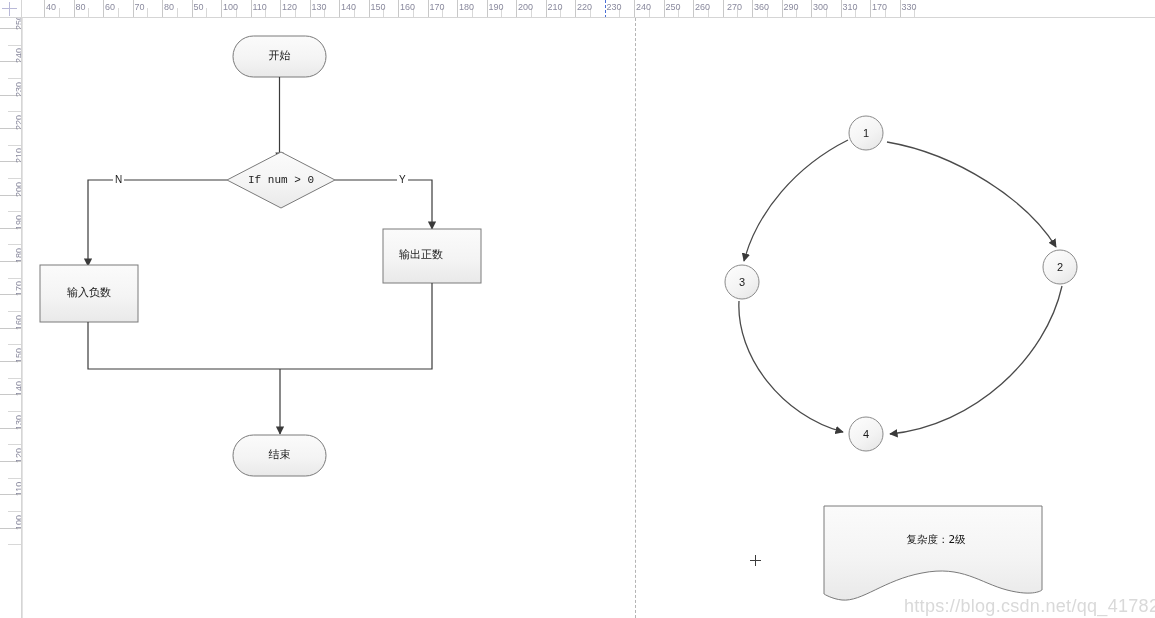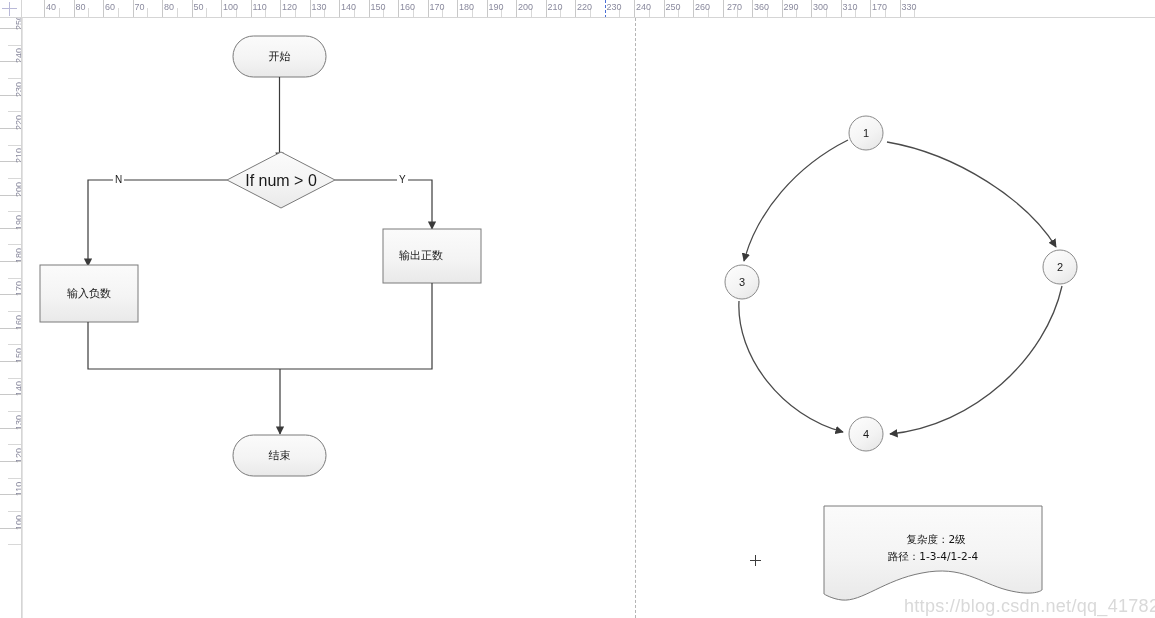--- a/index.html
+++ b/index.html
@@ -108,21 +108,21 @@
 
   
   .shape-text {
     position: absolute;
     font-size: 11px;
     color: #1a1a1a;
     text-align: center;
     line-height: 15px;
     white-space: nowrap;
     pointer-events: none;
-    font-family: Liberation Sans, sans-serif;
+    font-family: Liberation Mono, monospace;
   }
   .edge-label {
     position: absolute;
     font-size: 10px;
     color: #222;
     background: #ffffff;
     padding: 0 2px;
     line-height: 11px;
     font-family: "Liberation Sans", "DejaVu Sans", sans-serif;
   }
@@ -390,37 +390,36 @@
         <path d="M 802 488 L 1020 488 L 1020 572
                  C 1020 572 1012 579 985 572
                  C 958 565 940 547 900 555
                  C 862 562 840 584 820 582
                  C 810 581 802 576 802 576 Z" fill="url(#shadeV)" stroke="#7a7a7a" stroke-width="1"></path>
       </g>
     </svg>
 
     <div class="shape-text" style="left:211px; top:31px; width:93px;">开始</div>
 
-    <div class="shape-text" style="left:209px; top:155px; width:100px; font-size:16px;">If  num &gt; 0</div>
+    <div class="shape-text" style="left:209px; top:155px; width:100px; font-size:11px;">If  num &gt; 0</div>
 
     <div class="shape-text" style="left:18px; top:268px; width:98px;">输入负数</div>
 
     <div class="shape-text" style="left:361px; top:230px; width:76px;">输出正数</div>
 
     <div class="shape-text" style="left:211px; top:430px; width:93px;">结束</div>
 
     <div class="edge-label" style="left:91px; top:156px;">N</div>
 
     <div class="edge-label" style="left:375px; top:156px;">Y</div>
 
     <div class="node-label" style="left:831px; top:108px; width:26px;">1</div>
     <div class="node-label" style="left:1025px; top:242px; width:26px;">2</div>
     <div class="node-label" style="left:707px; top:257px; width:26px;">3</div>
     <div class="node-label" style="left:831px; top:409px; width:26px;">4</div>
 
     <div class="note-text" style="left:802px; top:513px; width:224px;">复杂度：2级</div>
-    <div class="note-text" style="left:802px; top:530px; width:218px;">路径：1-3-4/1-2-4</div>
 
     <div class="watermark" style="left:882px; top:578px;">https://blog.csdn.net/qq_41782425</div>
 
     <div class="cursor-xhair" style="left:728px; top:537px;"></div>
   </div>
 </div>
 
 </body></html>

